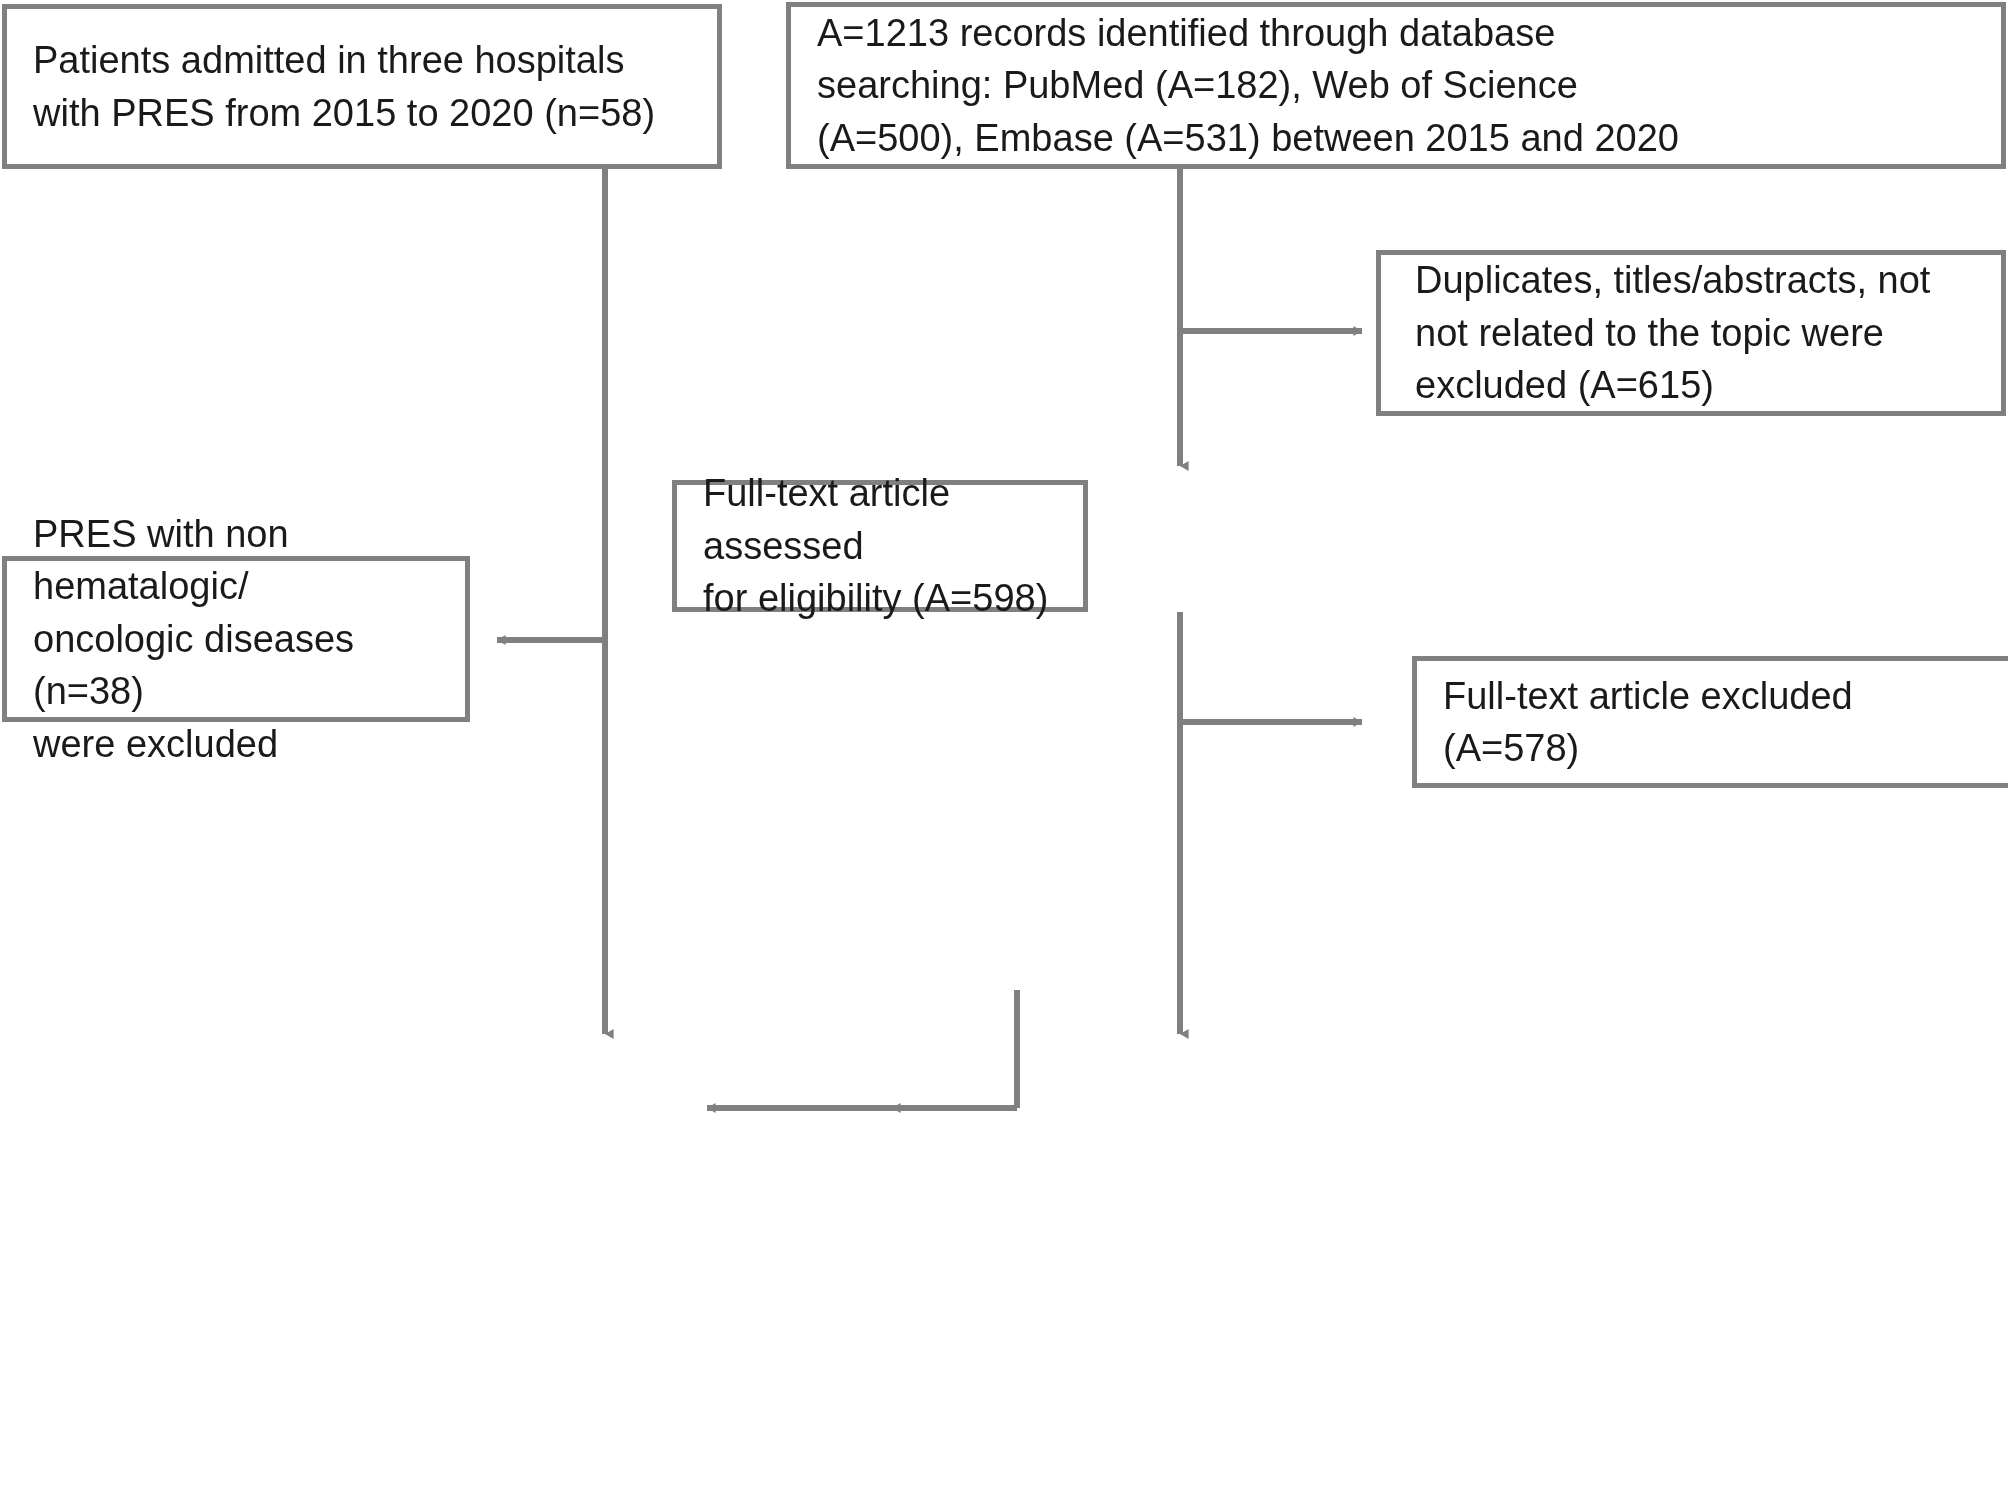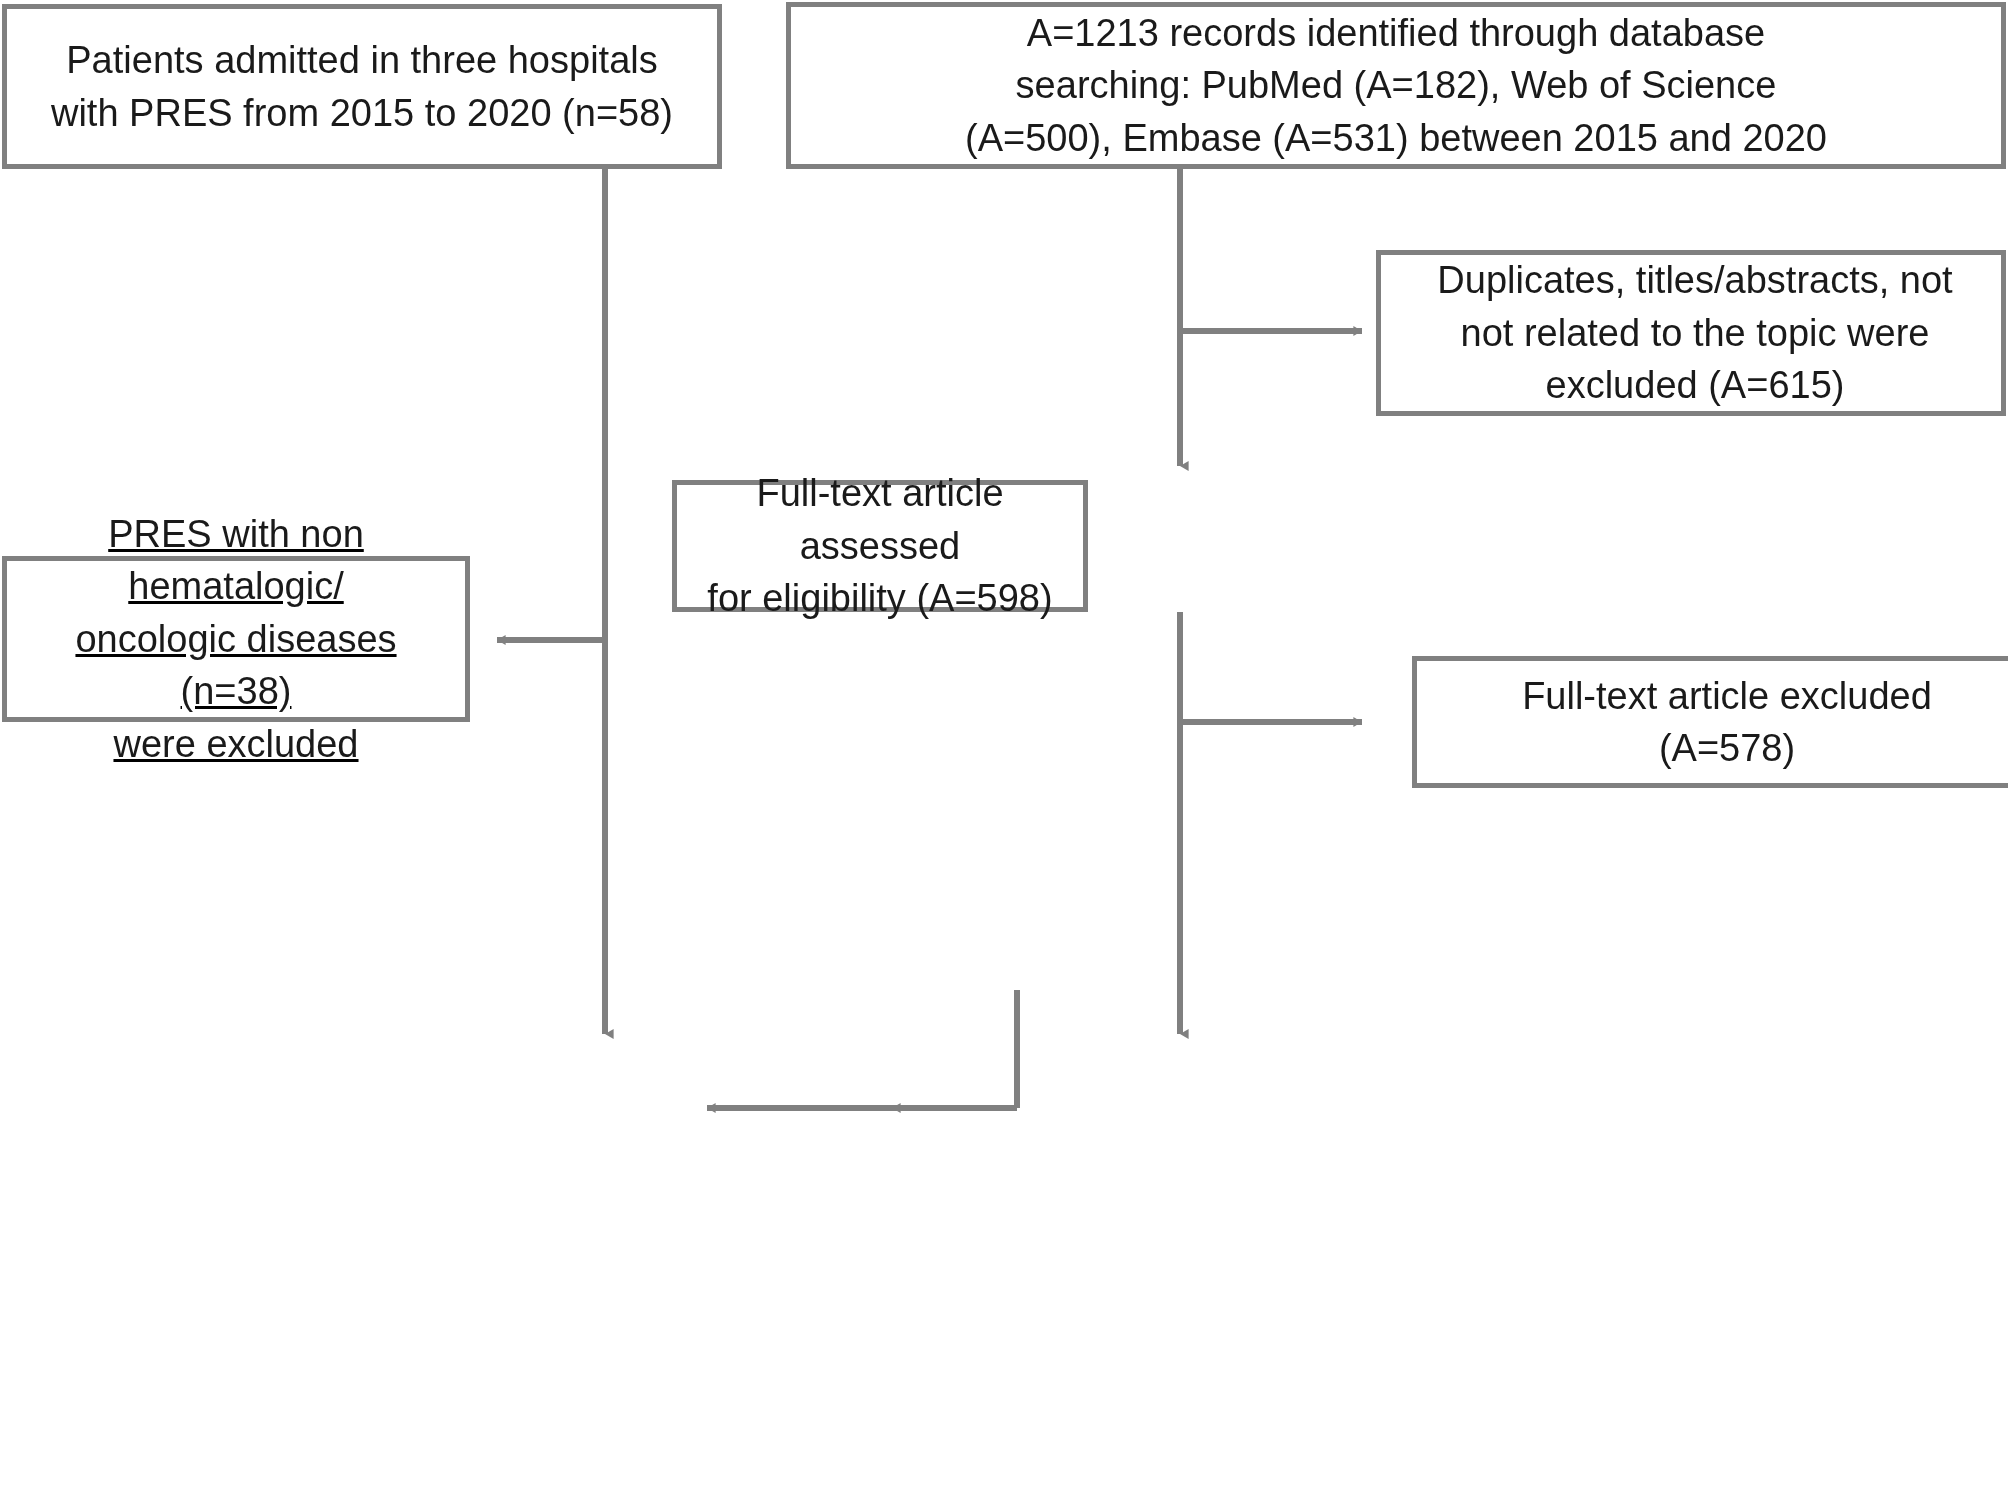--- a/index.html
+++ b/index.html
@@ -7,21 +7,20 @@
     padding: 0;
     background: #ffffff;
   }
   #canvas {
     position: relative;
     width: 2008px;
     height: 1492px;
     background: #ffffff;
     font-family: "Liberation Sans", sans-serif;
     overflow: hidden;
-    text-align: center;
   }
   .node {
     position: absolute;
     box-sizing: border-box;
     background: #ffffff;
     border: 5px solid #808080;
     display: flex;
     align-items: center;
   }
   .node .txt {
@@ -38,21 +37,21 @@
     left: 0;
     top: 0;
     width: 2008px;
     height: 1492px;
     pointer-events: none;
   }
   
   #node-admitted      { left: 2px;    top: 4px;     width: 720px;  height: 165px; }
   #node-records       { left: 786px;  top: 2px;     width: 1220px; height: 167px; }
   #node-duplicates    { left: 1376px; top: 250px;   width: 630px;  height: 166px; padding-left: 8px; }
-  #node-nonhem        { left: 2px;    top: 556px;   width: 468px;  height: 166px; text-decoration: underline; }
+  #node-nonhem        { left: 2px;    top: 556px;   width: 468px;  height: 166px; }
   #node-fulltext      { left: 672px;  top: 480px;   width: 416px;  height: 132px; }
   #node-excluded      { left: 1376px; top: 656px;   width: 630px;  height: 132px; margin-left: 36px; }
   #node-included      { left: 338px;  top: 848px;   width: 912px;  height: 142px; }
   #node-chemo         { left: 2px;    top: 1058px;  width: 688px;  height: 100px; }
   #node-hsct          { left: 906px;  top: 1058px;  width: 1100px; height: 100px; }
 </style>
 </head>
 <body>
 
 <div id="canvas">

